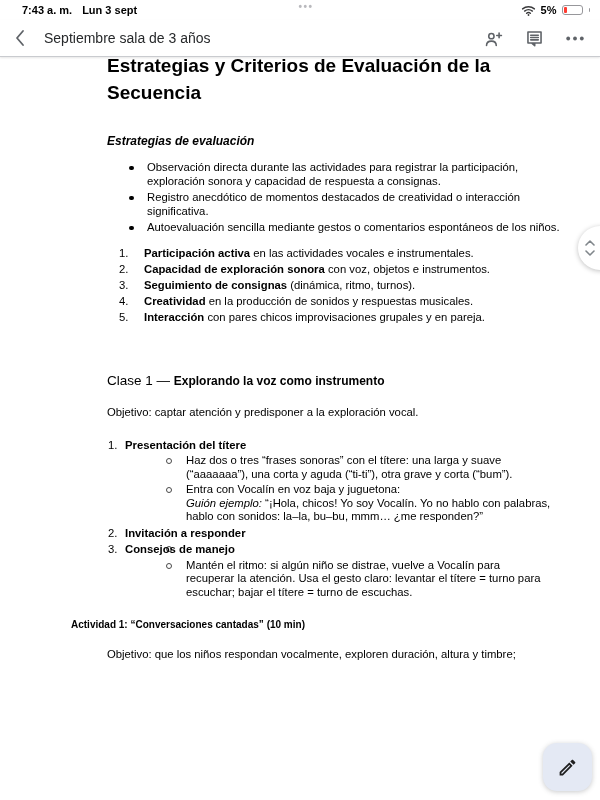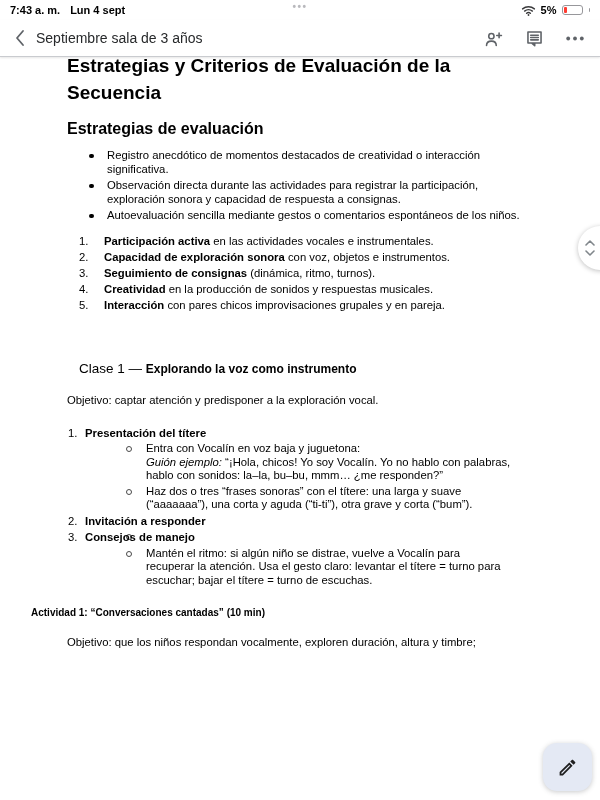--- a/index.html
+++ b/index.html
@@ -2,21 +2,21 @@
 <html><head>
 <meta charset="utf-8">
 <style>
   html,body{margin:0;padding:0;background:#fff;}
   #screen{
     position:relative;width:600px;height:800px;overflow:hidden;background:#fff;
     font-family:"Liberation Sans",sans-serif;color:#000;
   }
   
   .status-bar{
-    position:absolute;top:0;left:0;right:0;height:20px;
+    position:absolute;top:0;left:12px;right:0;height:20px;
     display:flex;align-items:center;justify-content:space-between;
     padding:0 10px;box-sizing:border-box;font-size:11px;font-weight:bold;color:#000;
   }
   .sb-left{display:flex;gap:10px;align-items:center;}
   .sb-right{display:flex;gap:5px;align-items:center;}
   .sb-handle{
     position:absolute;left:50%;top:1px;transform:translateX(-50%);
     color:#b9b9bd;font-size:10px;letter-spacing:1.5px;font-weight:bold;
   }
   .batt{position:relative;width:21px;height:10px;border:1px solid #97979b;border-radius:3px;box-sizing:border-box;}
@@ -24,42 +24,42 @@
   .batt-tip{width:1.5px;height:4px;background:#97979b;border-radius:0 1px 1px 0;margin-left:1px;}
   
   .toolbar{
     position:absolute;top:20px;left:0;right:0;height:36px;background:#fff;
     display:flex;align-items:center;
     border-bottom:1px solid #c9cbcf;
     box-shadow:0 1px 2px rgba(0,0,0,0.10);
     z-index:5;
   }
   .back-btn{margin-left:14px;display:flex;align-items:center;cursor:pointer;}
-  .doc-title{margin-left:10px;font-size:14px;color:#27292b;}
+  .doc-title{margin-left:18px;font-size:14px;color:#27292b;}
   .tb-actions{margin-left:auto;display:flex;align-items:center;gap:22px;margin-right:16px;}
   .tb-icon{display:flex;align-items:center;cursor:pointer;}
   
   .doc{
     position:absolute;top:56px;left:0;right:0;height:744px;overflow:hidden;background:#fff;
-    font-size:11.3px;line-height:13.5px;
+    font-size:11.3px;line-height:13.5px;padding-left:40px;
   }
   .h1{
     margin:-3px 0 0 67px;width:452px;
     font-size:19px;line-height:26.5px;font-weight:bold;
   }
-  .sub-head{margin:16px 0 0 67px;font-size:16px;line-height:14px;font-weight:bold;}
+  .sub-head{margin:28px 0 0 67px;font-size:12px;line-height:14px;font-weight:bold;font-style:italic;}
   .sub-head.criterios{margin-top:18px;}
   ul.bullets{list-style:none;margin:13px 0 0 0;padding:0;}
   ul.bullets li{position:relative;margin:0 0 3px 67px;padding-left:40px;width:415px;}
   ul.bullets .dot{position:absolute;left:22px;top:4.5px;width:4.5px;height:4.5px;border-radius:50%;background:#000;}
   ol.criterios{list-style:none;margin:12px 0 0 0;padding:0;}
   ol.criterios li{position:relative;margin:0 0 2.5px 67px;padding-left:37px;width:430px;}
   ol.criterios .num{position:absolute;left:12px;}
   .clase-heading{margin:45px 0 0 67px;line-height:24px;}
-  .clase-prefix{font-size:13.5px;margin-left:12px;}
+  .clase-prefix{font-size:13.5px;}
   .clase-title{font-size:12px;font-weight:bold;}
   .inicio-heading{margin:15px 0 0 67px;font-size:14.5px;line-height:17px;font-weight:bold;}
   .objetivo{margin:13px 0 0 67px;width:455px;}
   ol.pasos{list-style:none;margin:19px 0 0 0;padding:0;}
   ol.pasos > li{position:relative;margin:0 0 3px 67px;padding-left:18px;width:462px;}
   ol.pasos .num{position:absolute;left:1px;font-weight:normal;}
   .step-title{font-weight:bold;text-align:center;}
   ul.subs{list-style:none;margin:2px 0 0 0;padding:0;}
   ul.subs li{position:relative;padding-left:61px;width:365px;margin:0 0 2px 0;}
   ul.subs .circ{position:absolute;left:41px;top:4px;width:4px;height:4px;border:1px solid #4a4a4a;border-radius:50%;background:#fff;}
@@ -79,21 +79,21 @@
   i{font-style:italic;}
 </style>
 </head>
 <body>
 
 <div id="screen">
 
   <div class="status-bar">
     <div class="sb-left">
       <span>7:43 a. m.</span>
-      <span>Lun 4 sept</span>
+      <span>Lun 3 sept</span>
     </div>
     <span class="sb-handle">•••</span>
     <div class="sb-right">
       <span style="display:flex;">
         <svg width="15" height="11" viewBox="0 0 15 11" fill="none" stroke="#3a3a3c" stroke-width="1.4" stroke-linecap="round">
           <path d="M1.6 3.9a9 9 0 0 1 11.8 0"></path>
           <path d="M3.6 6.1a6 6 0 0 1 7.8 0"></path>
           <path d="M5.6 8.3a3 3 0 0 1 3.8 0"></path>
           <circle cx="7.5" cy="10" r="0.9" fill="#3a3a3c" stroke="none"></circle>
         </svg>
@@ -136,22 +136,22 @@
       </span>
     </span>
   </div>
 
   <div class="doc">
     <div class="h1">Estrategias y Criterios de Evaluación de la Secuencia</div>
 
     <div class="sub-head">Estrategias de evaluación</div>
 
     <ul class="bullets">
+      <li><span class="dot"></span><span>Observación directa durante las actividades para registrar la participación, exploración sonora y capacidad de respuesta a consignas.</span></li>
       <li><span class="dot"></span><span>Registro anecdótico de momentos destacados de creatividad o interacción significativa.</span></li>
-      <li><span class="dot"></span><span>Observación directa durante las actividades para registrar la participación, exploración sonora y capacidad de respuesta a consignas.</span></li>
       <li><span class="dot"></span><span>Autoevaluación sencilla mediante gestos o comentarios espontáneos de los niños.</span></li>
     </ul>
 
 
     <ol class="criterios">
       <li><span class="num">1.</span><b>Participación activa</b><span> en las actividades vocales e instrumentales.</span></li>
       <li><span class="num">2.</span><b>Capacidad de exploración sonora</b><span> con voz, objetos e instrumentos.</span></li>
       <li><span class="num">3.</span><b>Seguimiento de consignas</b><span> (dinámica, ritmo, turnos).</span></li>
       <li><span class="num">4.</span><b>Creatividad</b><span> en la producción de sonidos y respuestas musicales.</span></li>
       <li><span class="num">5.</span><b>Interacción</b><span> con pares chicos improvisaciones grupales y en pareja.</span></li>
@@ -161,22 +161,22 @@
       <span class="clase-prefix">Clase 1 — </span><span class="clase-title">Explorando la voz como instrumento</span>
     </div>
 
 
     <div class="objetivo">Objetivo: captar atención y predisponer a la exploración vocal.</div>
 
     <ol class="pasos">
       <li>
         <span class="num">1.</span><span class="step-title">Presentación del títere</span>
         <ul class="subs">
+          <li><span class="circ"></span><span>Haz dos o tres “frases sonoras” con el títere: una larga y suave (“aaaaaaa”), una corta y aguda (“ti-ti”), otra grave y corta (“bum”).</span></li>
           <li><span class="circ"></span><span>Entra con Vocalín en voz baja y juguetona:</span><br><i>Guión ejemplo:</i><span> “¡Hola, chicos! Yo soy Vocalín. Yo no hablo con palabras, hablo con sonidos: la–la, bu–bu, mmm… ¿me responden?”</span></li>
-          <li><span class="circ"></span><span>Haz dos o tres “frases sonoras” con el títere: una larga y suave (“aaaaaaa”), una corta y aguda (“ti-ti”), otra grave y corta (“bum”).</span></li>
         </ul>
       </li>
       <li>
         <span class="num">2.</span><span class="step-title">Invitación a responder</span>
         <ul class="subs">
           <li><span class="circ"></span></li>
         </ul>
       </li>
       <li>
         <span class="num">3.</span><span class="step-title">Consejos de manejo</span>

